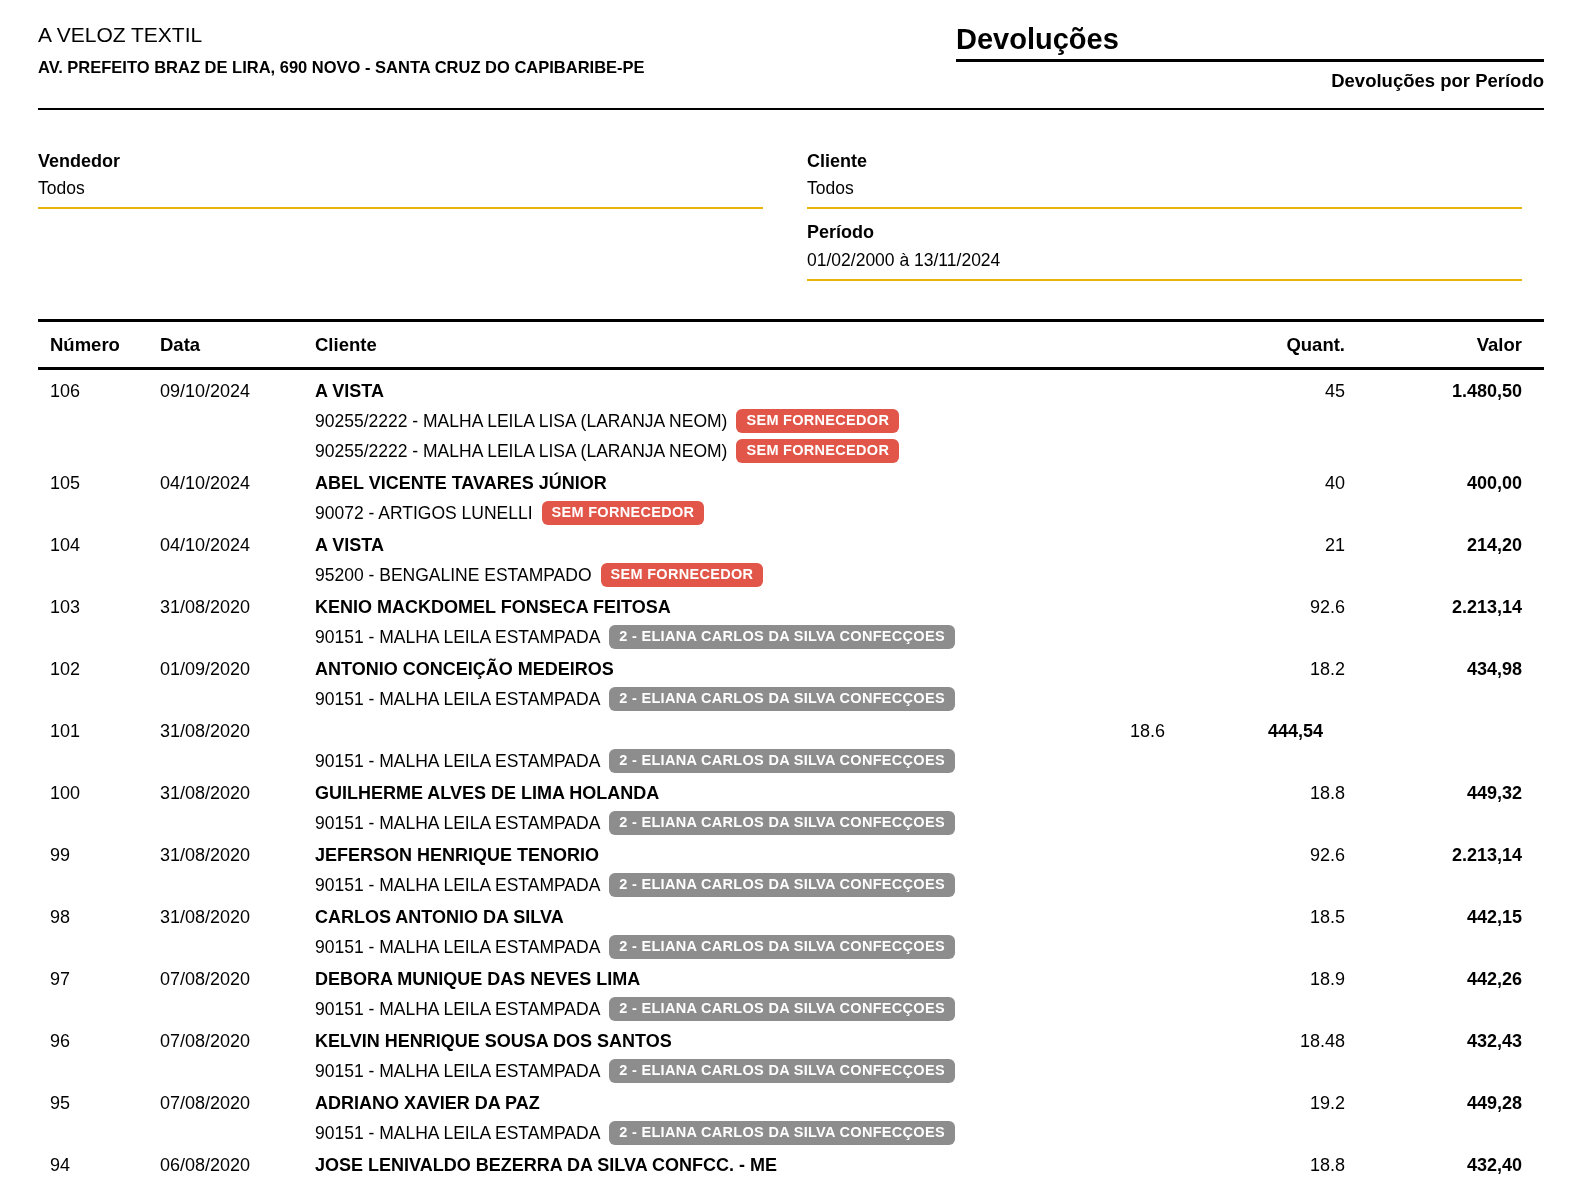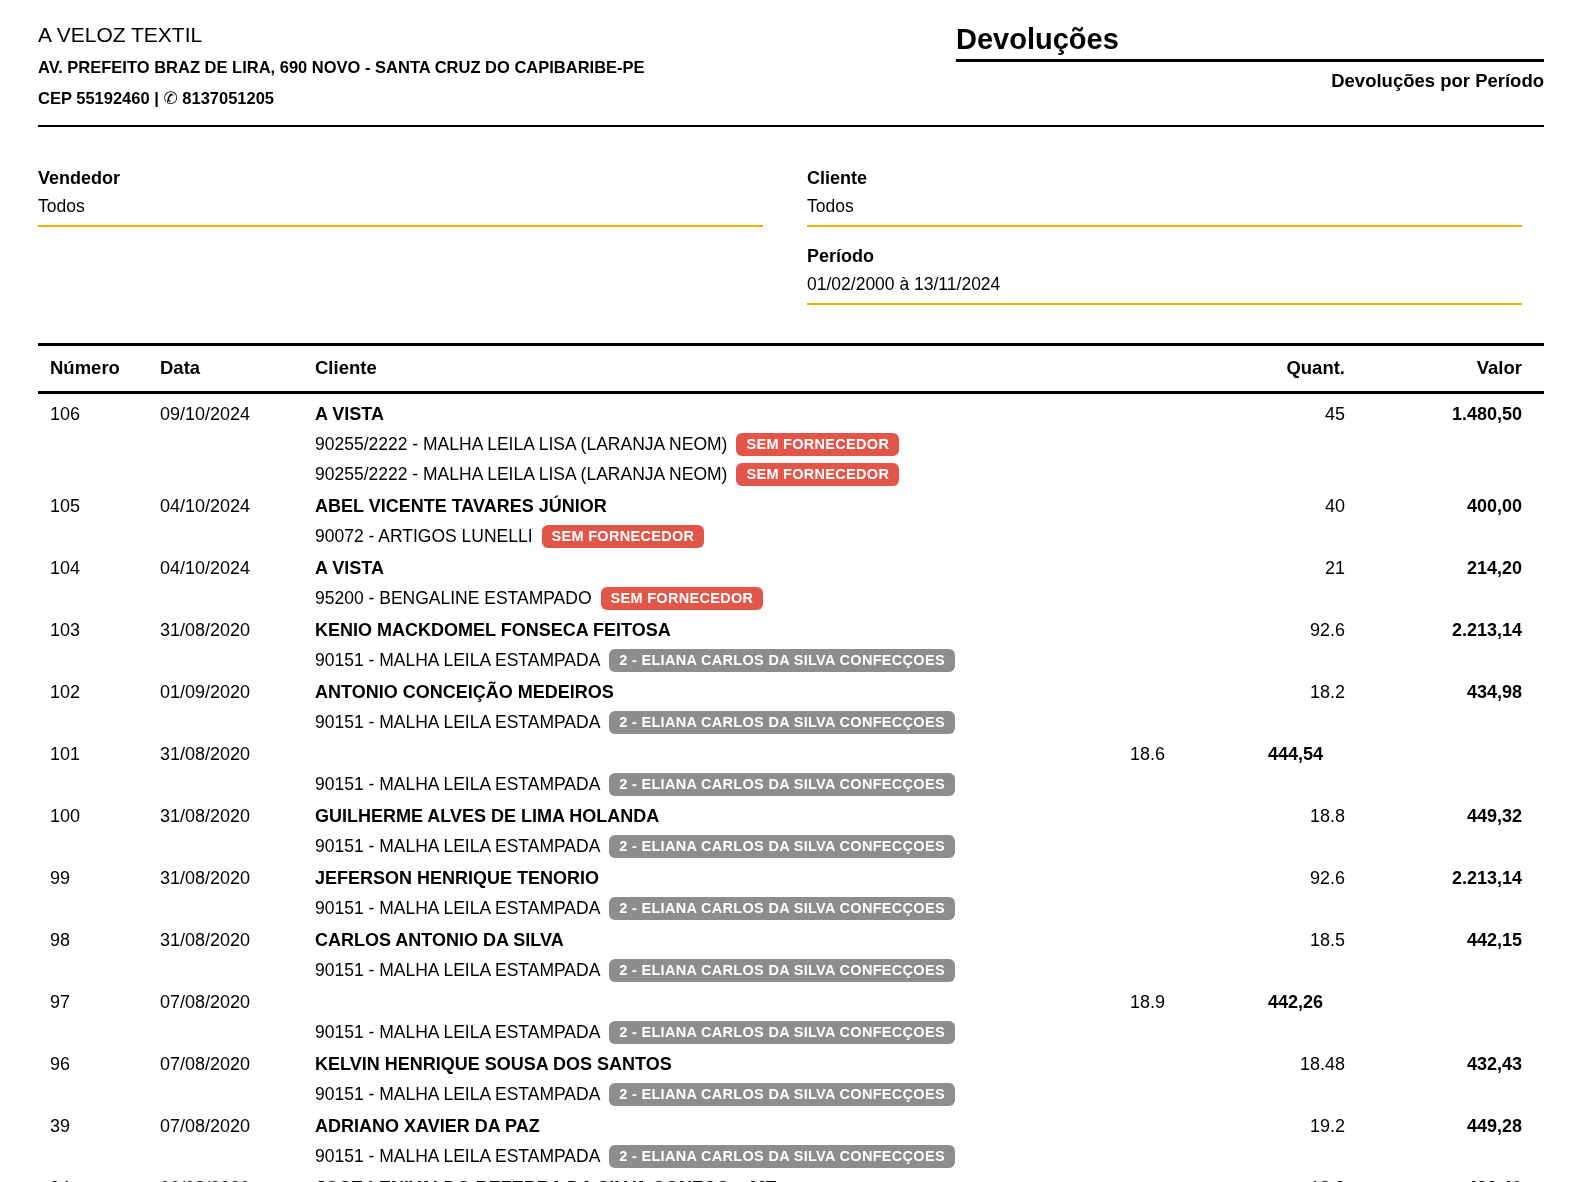--- a/index.html
+++ b/index.html
@@ -39,21 +39,21 @@
     line-height: 1.1;
   }
   .report-subtitle { font-size: 18.5px; font-weight: bold; text-align: right; margin-top: 8px; }
   .header-rule { border-bottom: 2px solid #000; margin-top: 16px; }
 
   
   .filters { display: flex; margin-top: 41px; }
   .filter-col.left  { width: 725px; }
   .filter-col.right { width: 715px; margin-left: 44px; }
   .filter-label { font-size: 18px; font-weight: bold; line-height: 1.2; }
-  .filter-label.periodo { margin-top: 19px; }
+  .filter-label.periodo { margin-top: 13px; }
   .filter-value {
     font-size: 17.5px;
     margin-top: 6px;
     padding-bottom: 8px;
     border-bottom: 2px solid #eab308;
     line-height: 1.2;
   }
 
   
   .table { margin-top: 38px; }
@@ -102,26 +102,20 @@
 </style>
 </head>
 <body>
 
 <div class="page">
 
   <div class="header">
     <div class="company">
       <div class="company-name">A VELOZ TEXTIL</div>
       <div class="company-line">AV. PREFEITO BRAZ DE LIRA, 690 NOVO - SANTA CRUZ DO CAPIBARIBE-PE</div>
-      <div class="company-line">
-        <span>CEP 55192460</span>
-        <span>|</span>
-        <span class="phone-glyph">✆</span>
-        <span>8137051205</span>
-      </div>
     </div>
     <div class="report-head">
       <div class="report-title">Devoluções</div>
       <div class="report-subtitle">Devoluções por Período</div>
     </div>
   </div>
 
   <div class="header-rule"></div>
 
   <div class="filters">
@@ -263,20 +257,21 @@
           </div>
           <div class="p-line">
             <span class="p-text">90151 - MALHA LEILA ESTAMPADA</span>
             <span class="badge neutral">2 - ELIANA CARLOS DA SILVA CONFECÇOES</span>
           </div>
         </div>
         <div class="t-row">
           <div class="t-line t-grid">
             <div class="c-num">97</div>
             <div class="c-date">07/08/2020</div>
+            <div class="c-client">DEBORA MUNIQUE DAS NEVES LIMA</div>
             <div class="c-quant">18.9</div>
             <div class="c-valor">442,26</div>
           </div>
           <div class="p-line">
             <span class="p-text">90151 - MALHA LEILA ESTAMPADA</span>
             <span class="badge neutral">2 - ELIANA CARLOS DA SILVA CONFECÇOES</span>
           </div>
         </div>
         <div class="t-row">
           <div class="t-line t-grid">
@@ -286,21 +281,21 @@
             <div class="c-quant">18.48</div>
             <div class="c-valor">432,43</div>
           </div>
           <div class="p-line">
             <span class="p-text">90151 - MALHA LEILA ESTAMPADA</span>
             <span class="badge neutral">2 - ELIANA CARLOS DA SILVA CONFECÇOES</span>
           </div>
         </div>
         <div class="t-row">
           <div class="t-line t-grid">
-            <div class="c-num">39</div>
+            <div class="c-num">95</div>
             <div class="c-date">07/08/2020</div>
             <div class="c-client">ADRIANO XAVIER DA PAZ</div>
             <div class="c-quant">19.2</div>
             <div class="c-valor">449,28</div>
           </div>
           <div class="p-line">
             <span class="p-text">90151 - MALHA LEILA ESTAMPADA</span>
             <span class="badge neutral">2 - ELIANA CARLOS DA SILVA CONFECÇOES</span>
           </div>
         </div>

